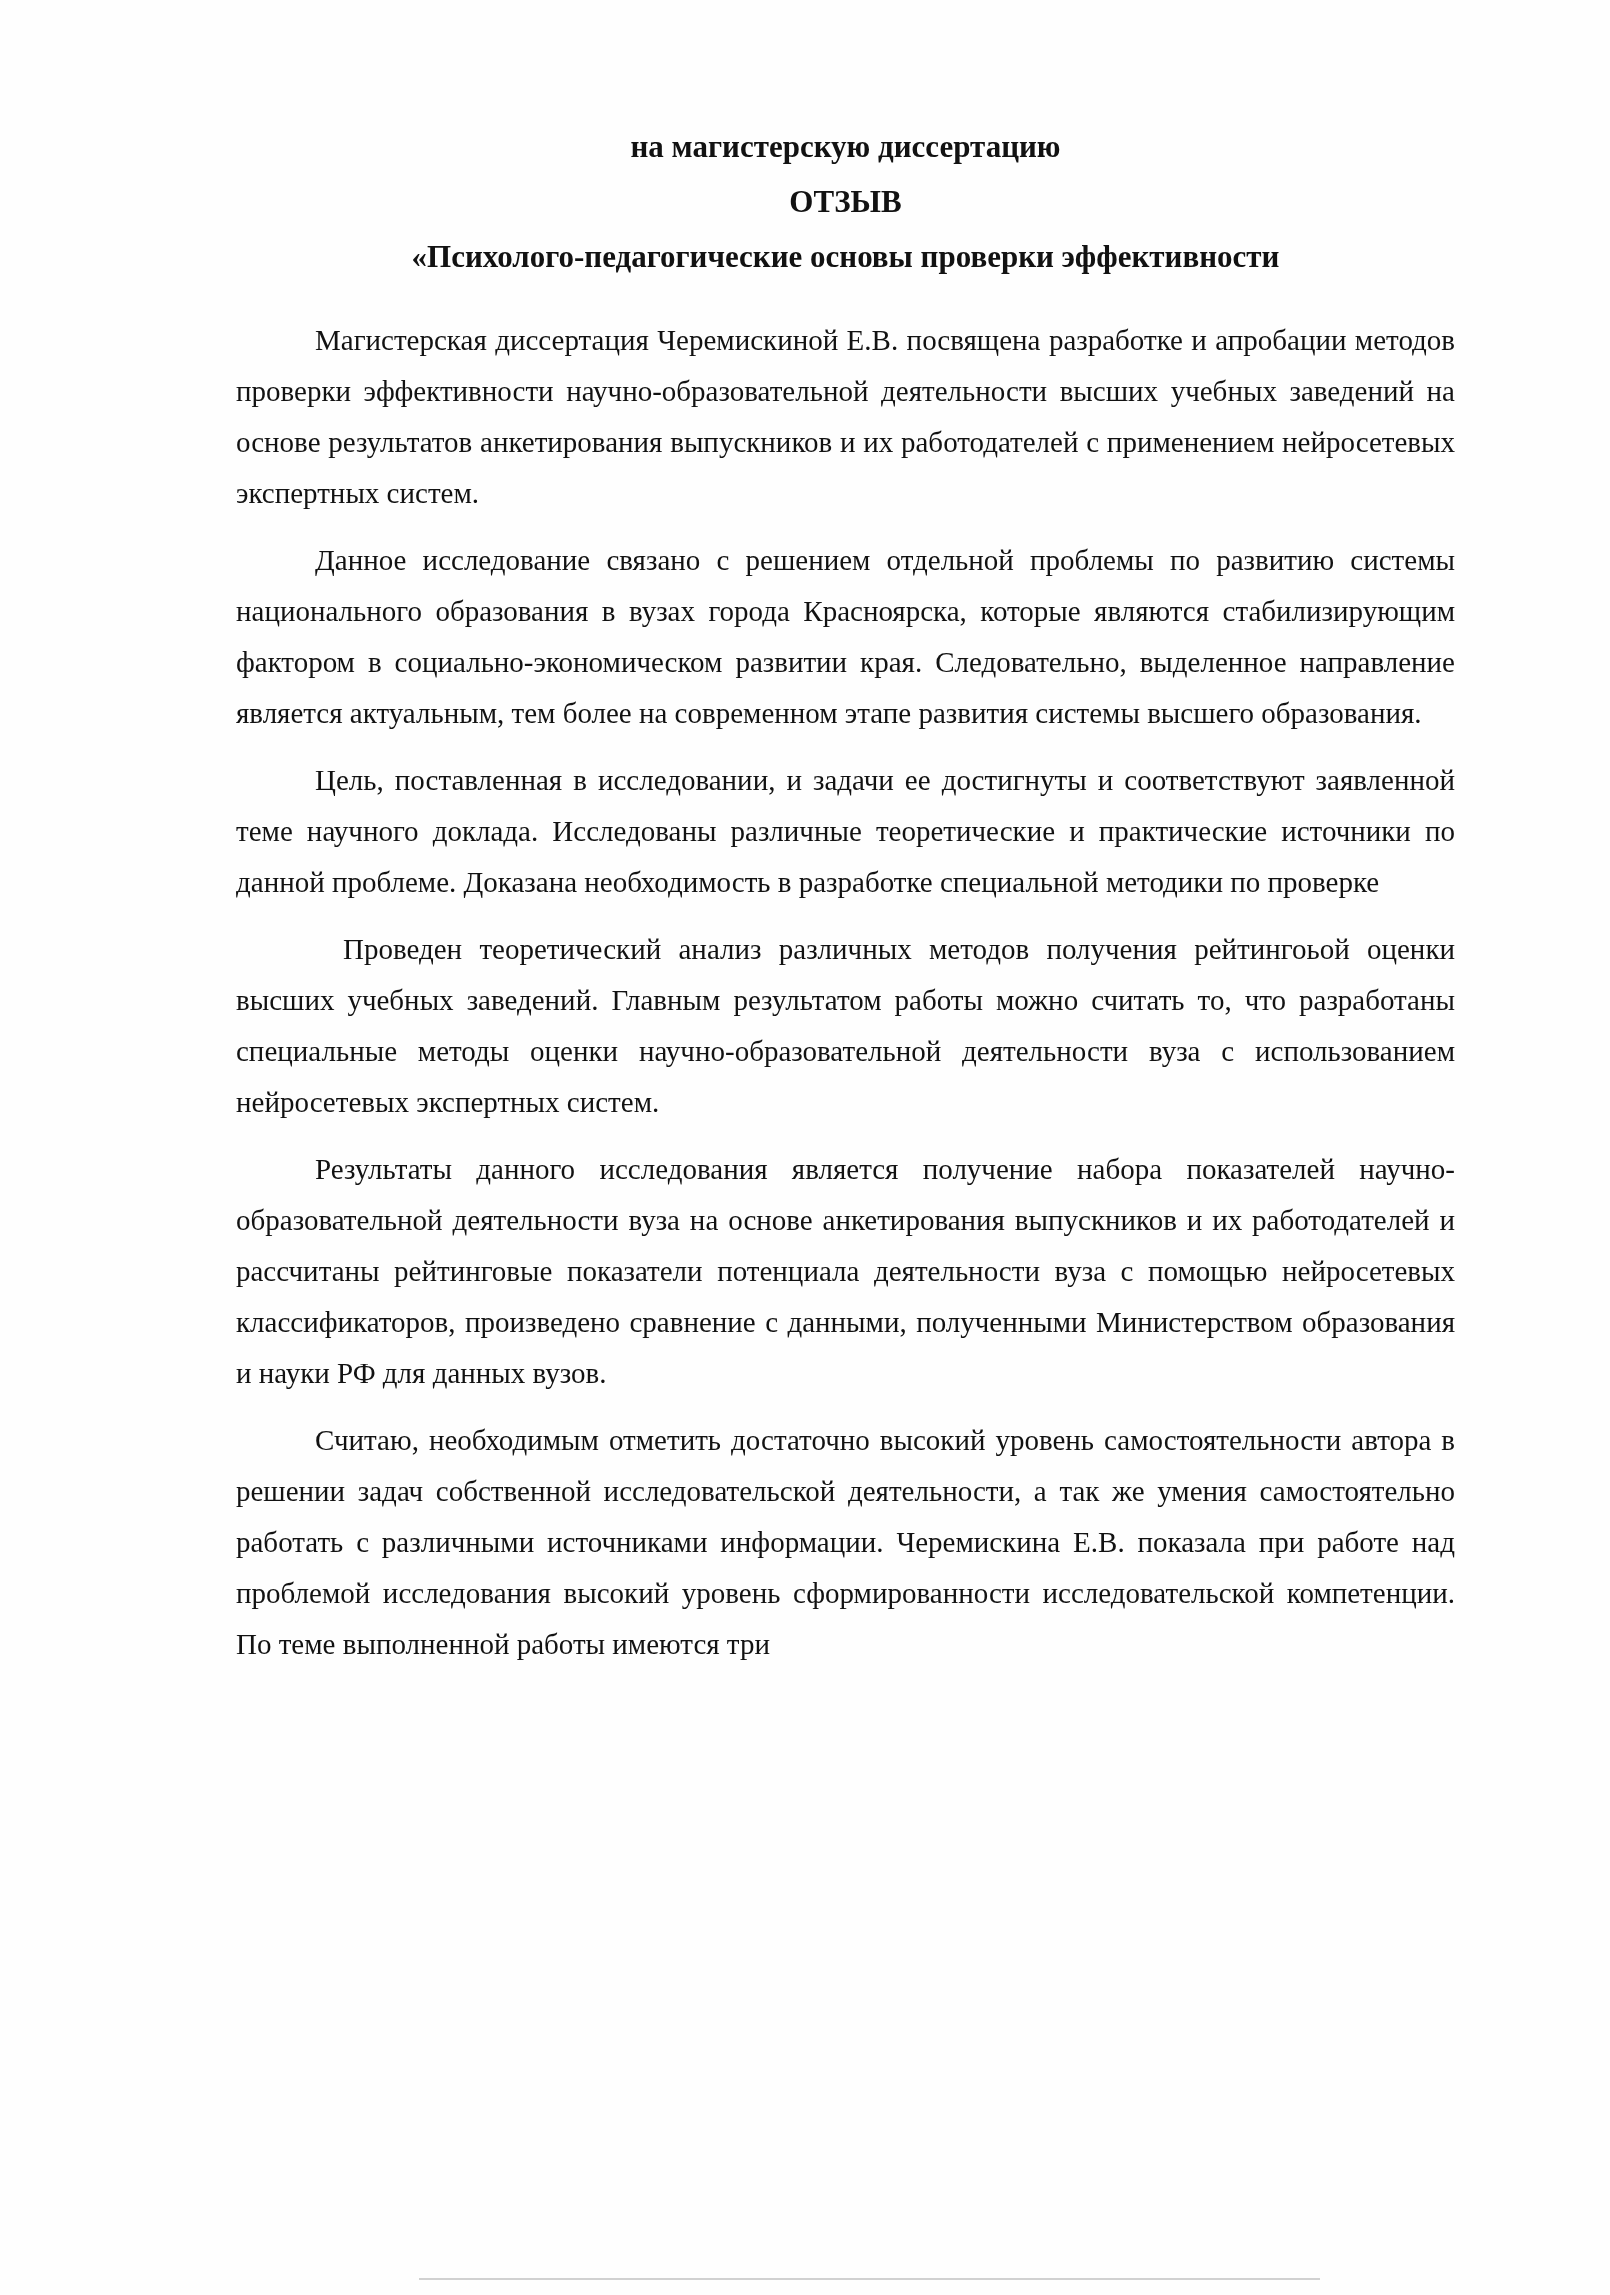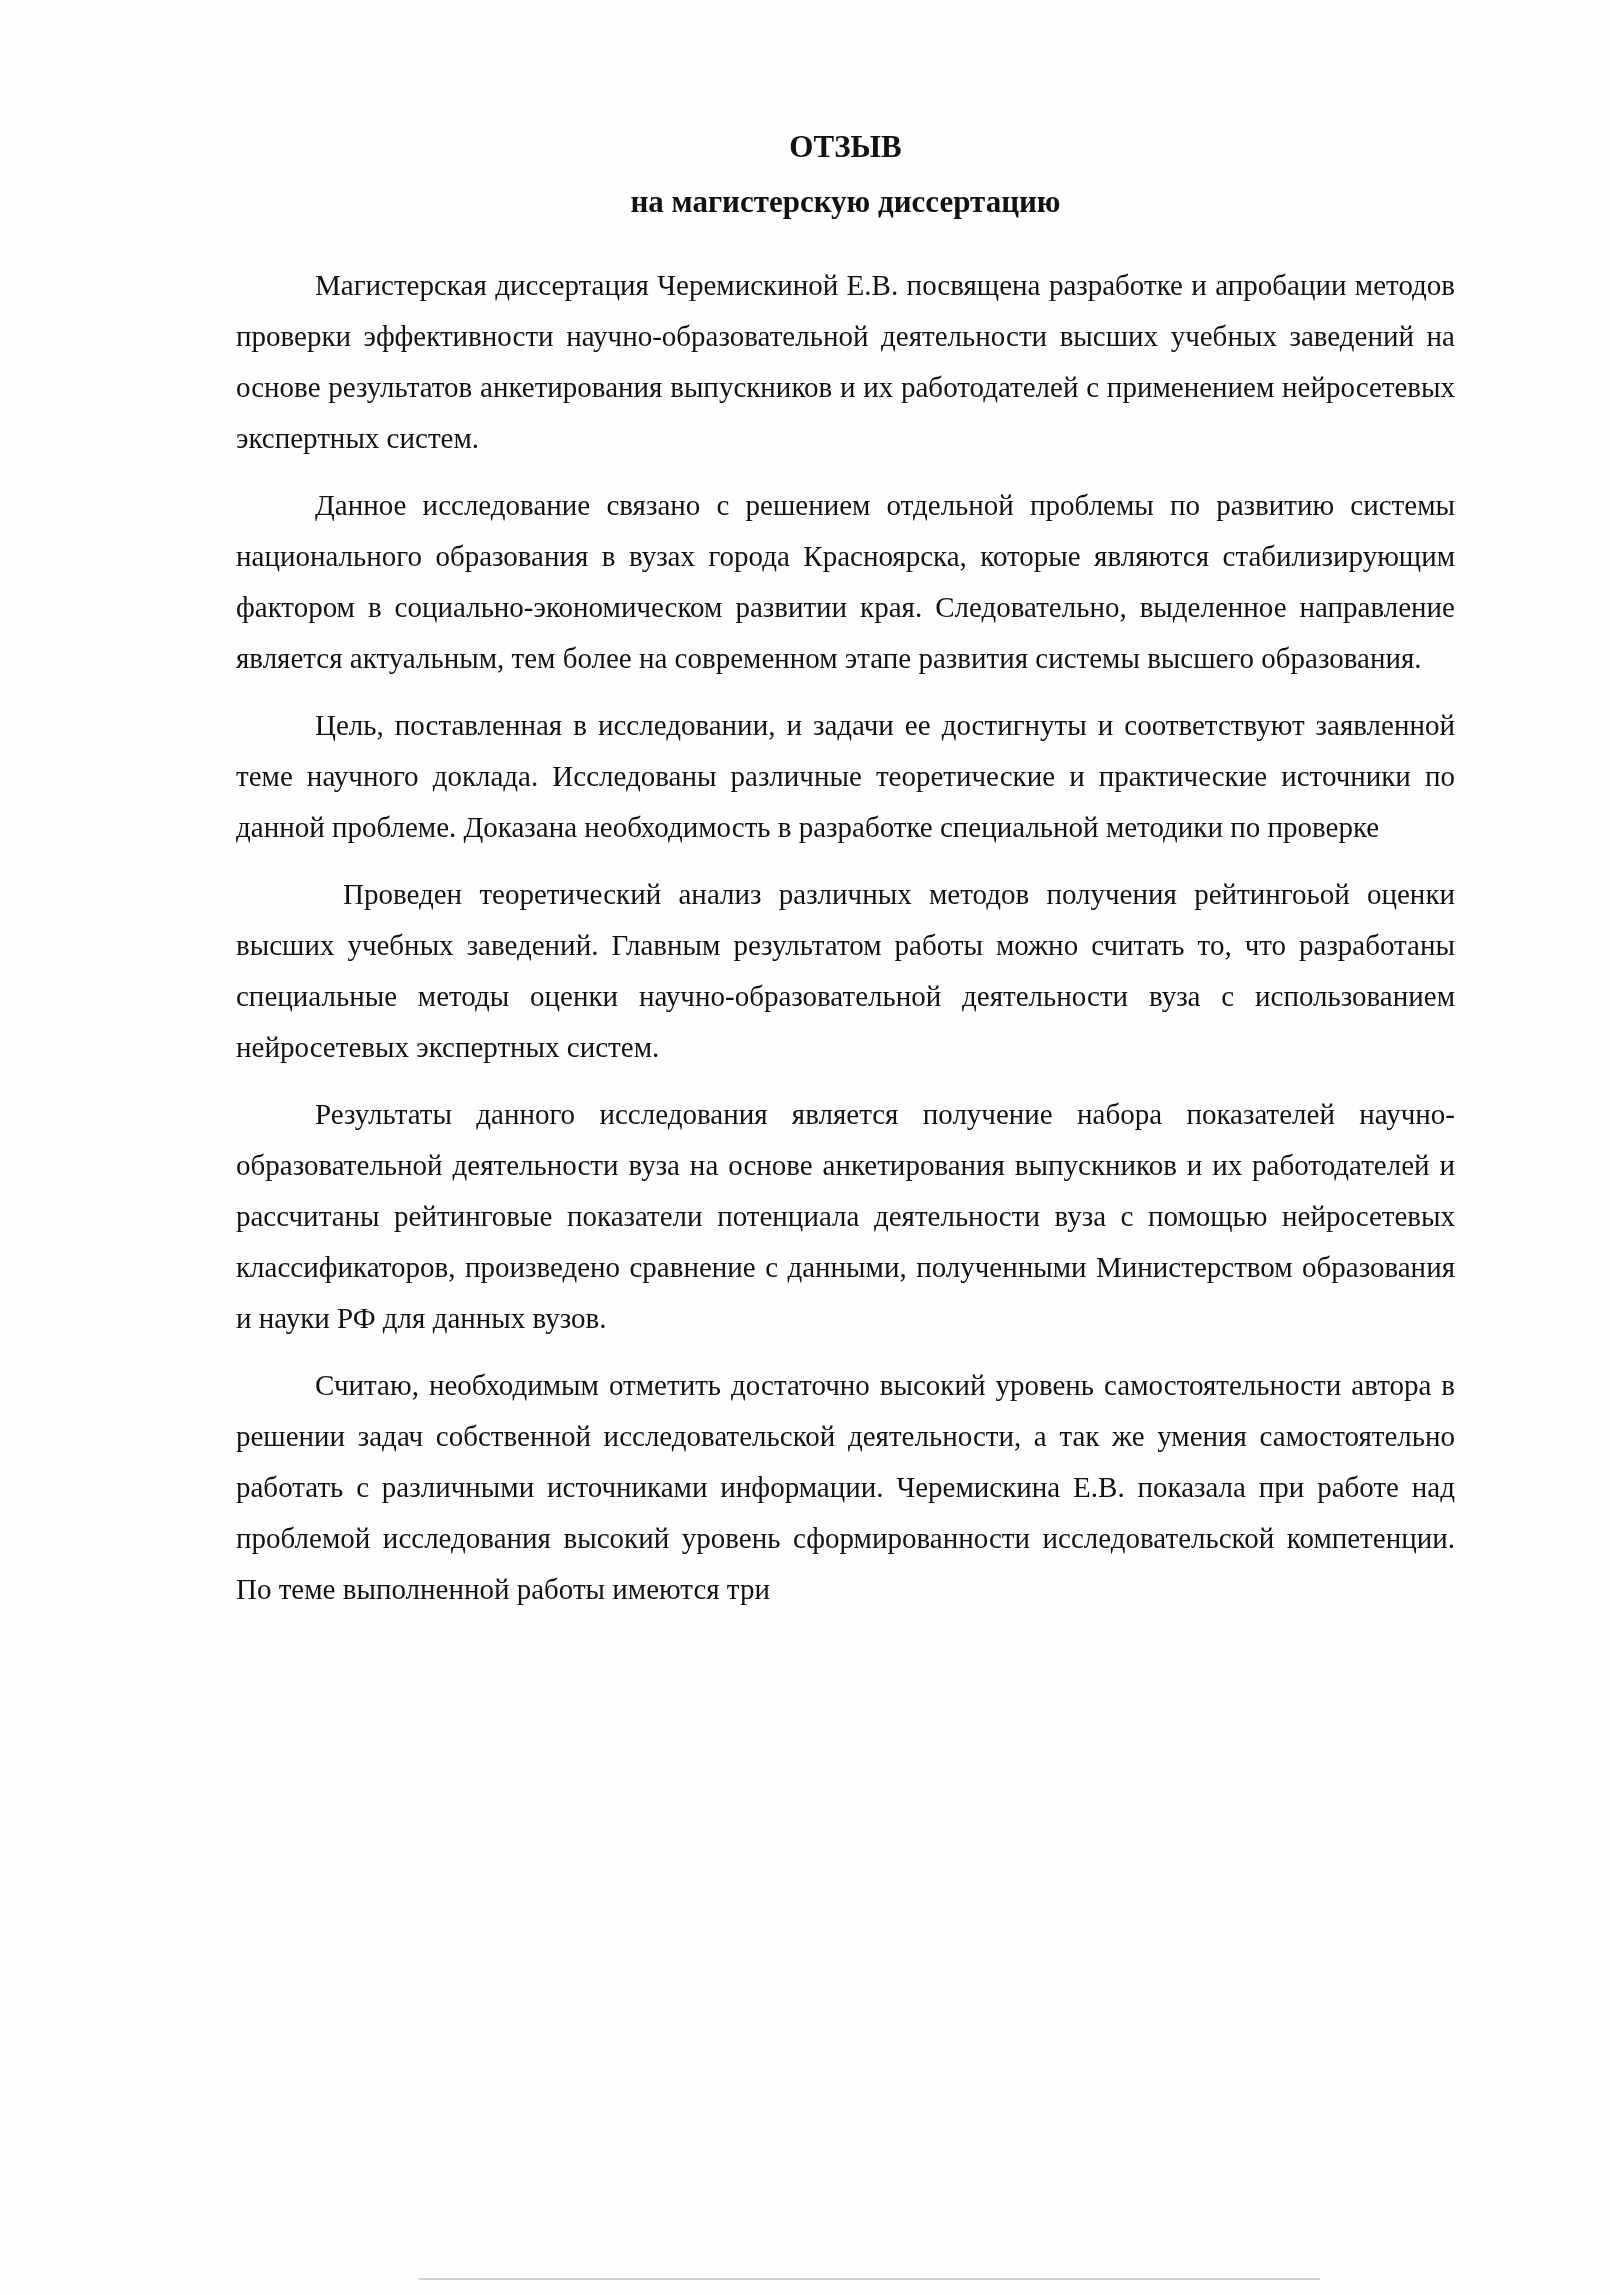--- a/index.html
+++ b/index.html
@@ -50,22 +50,23 @@
     background: #b9b9b9;
     opacity: 0.65;
   }
 </style>
 </head>
 <body>
 
 <div class="page">
 
   <header class="title-block">
+    <div class="title-line">на магистерскую диссертацию</div>
     <div class="title-line">ОТЗЫВ</div>
-    <div class="title-line">на магистерскую диссертацию</div>
+    <div class="title-line">«Психолого-педагогические основы проверки эффективности</div>
   </header>
 
   <main class="body-text">
     <p class="para">Магистерская диссертация Черемискиной Е.В. посвящена разработке и апробации методов проверки эффективности научно-образовательной деятельности высших учебных заведений на основе результатов анкетирования выпускников и их работодателей с применением нейросетевых экспертных систем.</p>
     <p class="para">Данное исследование связано с решением отдельной проблемы по развитию системы национального образования в вузах города Красноярска, которые являются стабилизирующим фактором в социально-экономическом развитии края. Следовательно, выделенное направление является актуальным, тем более на современном этапе развития системы высшего образования.</p>
     <p class="para">Цель, поставленная в исследовании, и задачи ее достигнуты и соответствуют заявленной теме научного доклада. Исследованы различные теоретические и практические источники по данной проблеме. Доказана необходимость в разработке специальной методики по проверке</p>
     <p class="para wide-indent">Проведен теоретический анализ различных методов получения рейтингоьой оценки высших учебных заведений. Главным результатом работы можно считать то, что разработаны специальные методы оценки научно-образовательной деятельности вуза с использованием нейросетевых экспертных систем.</p>
     <p class="para">Результаты данного исследования является получение набора показателей научно-образовательной деятельности вуза на основе анкетирования выпускников и их работодателей и рассчитаны рейтинговые показатели потенциала деятельности вуза с помощью нейросетевых классификаторов, произведено сравнение с данными, полученными Министерством образования и науки РФ для данных вузов.</p>
     <p class="para">Считаю, необходимым отметить достаточно высокий уровень самостоятельности автора в решении задач собственной исследовательской деятельности, а так же умения самостоятельно работать с различными источниками информации. Черемискина Е.В. показала при работе над проблемой исследования высокий уровень сформированности исследовательской компетенции. По теме выполненной работы имеются три</p>
   </main>

